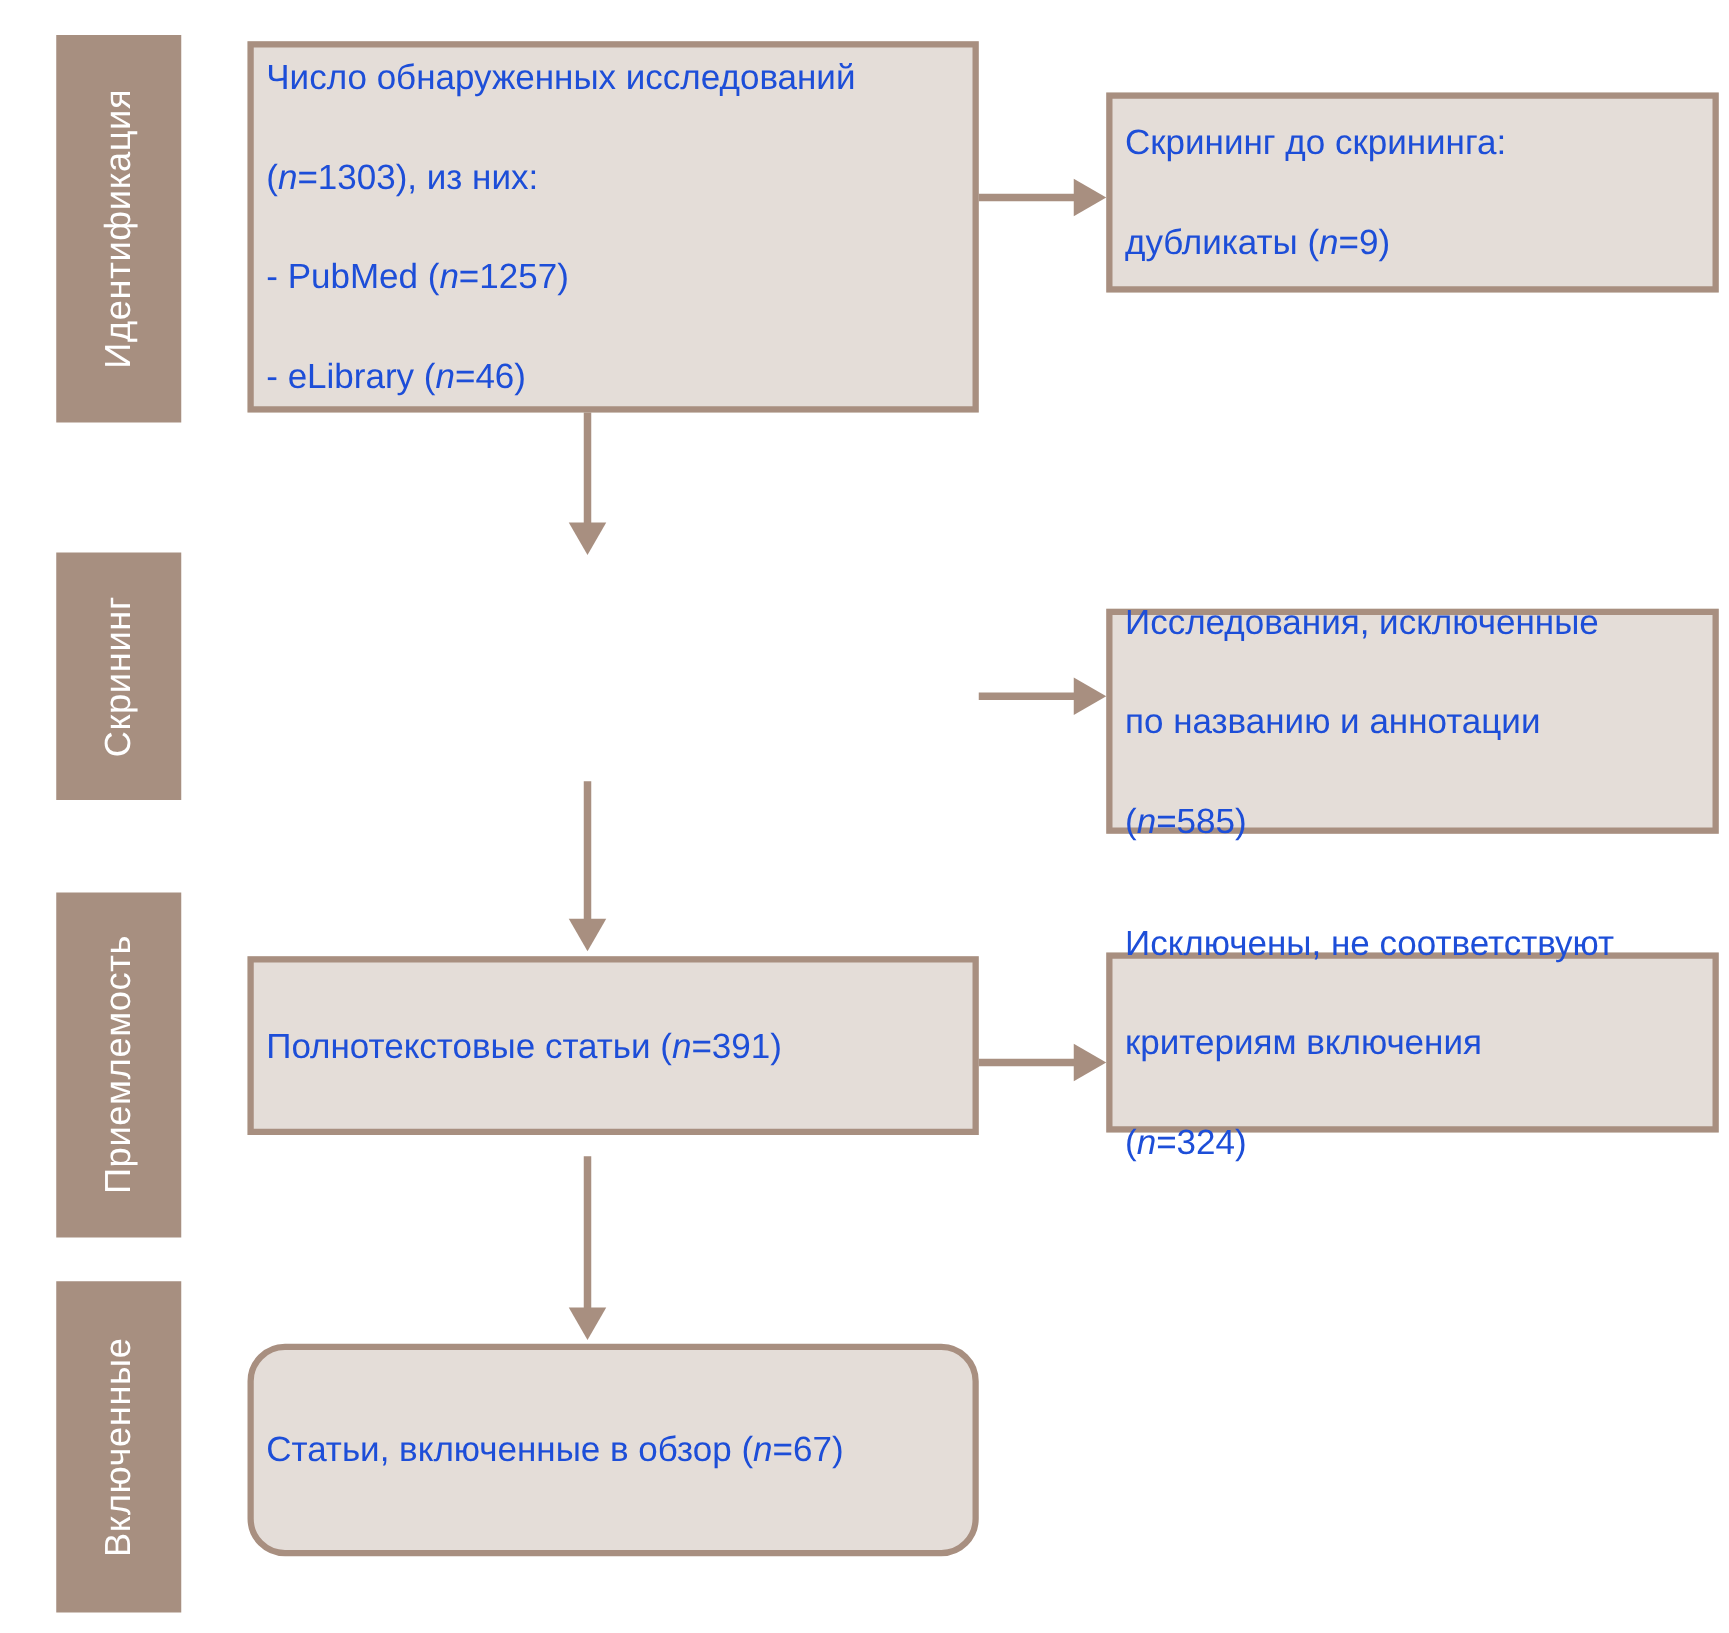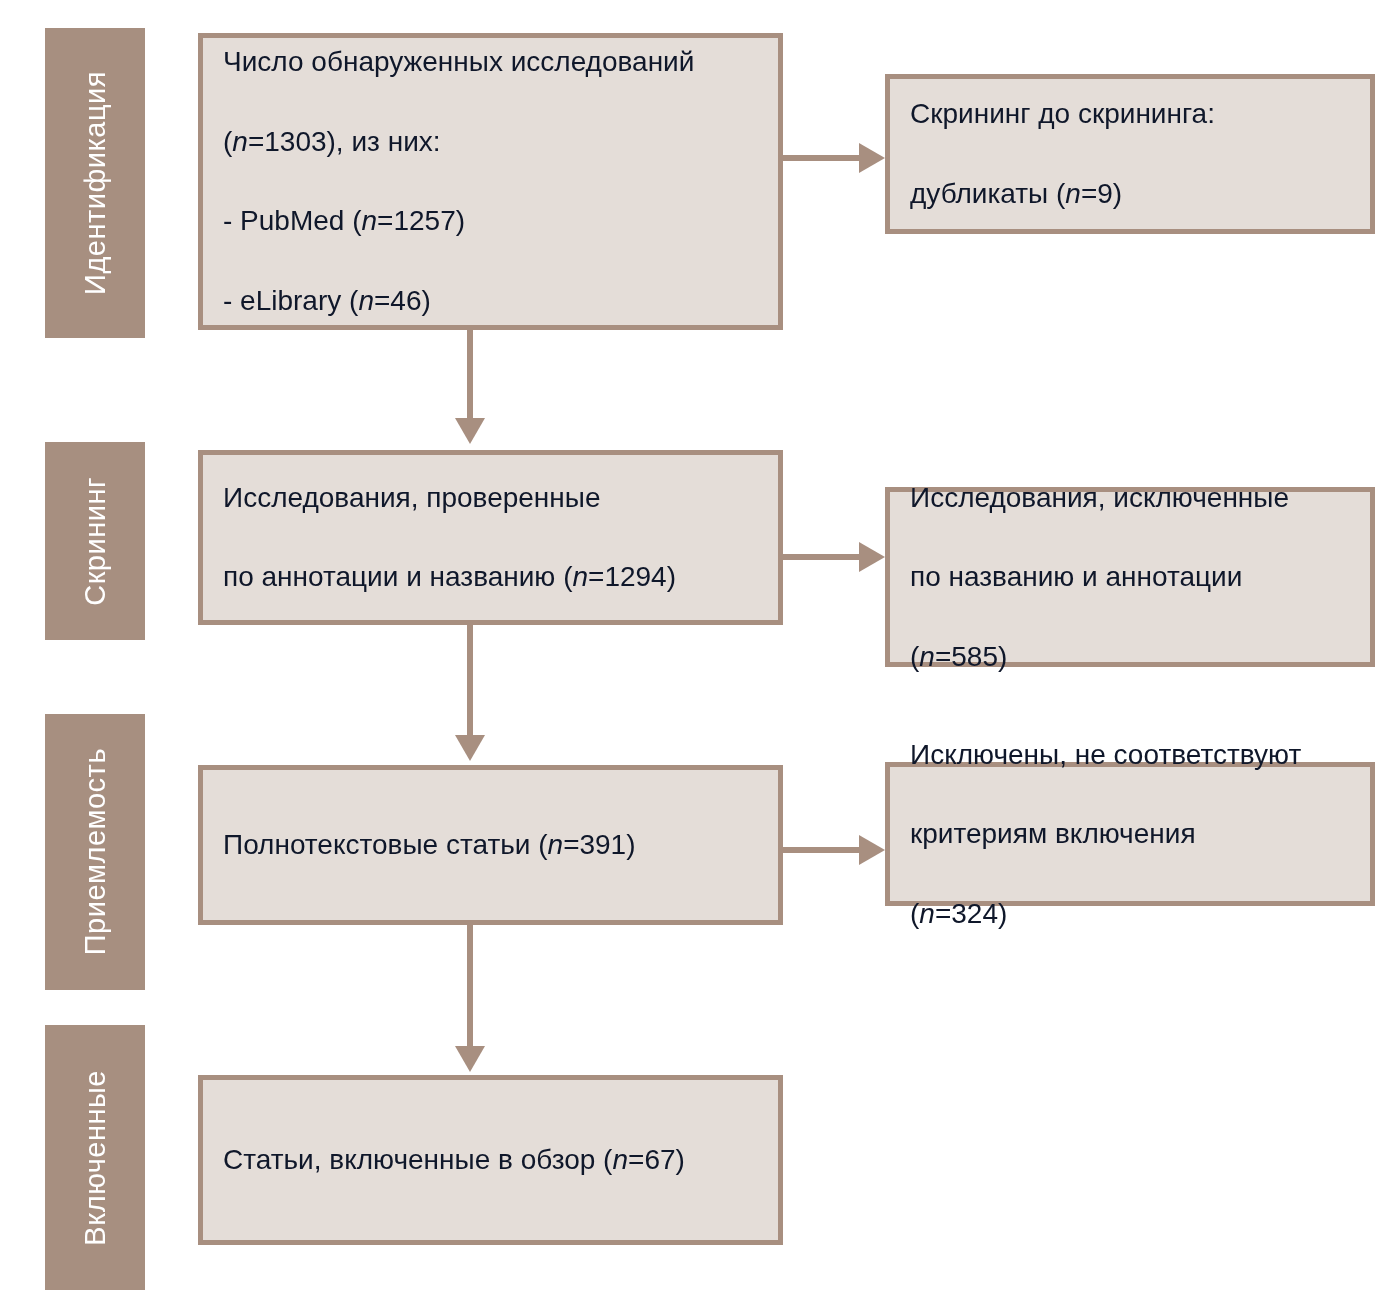--- a/index.html
+++ b/index.html
@@ -40,24 +40,24 @@
   
   .flow-box {
     position: absolute;
     background: #E4DDD8;
     border: 5px solid #A88F80;
     box-sizing: border-box;
     display: flex;
     align-items: center;
   }
   .flow-box-text {
-    padding: 0 20px;
+    padding: 0 10px;
     font-size: 28px;
     line-height: 1.42;
-    color: #0f172a;
+    color: #1d4ed8;
     white-space: pre-line;
     font-family: "Liberation Sans", sans-serif;
   }
   .flow-box-text i {
     font-style: italic;
   }
 
   
   .conn-v-line {
     position: absolute;
@@ -122,60 +122,54 @@
   <div class="flow-box" style="left:885px; top:74px; width:490px; height:160px;">
     <div class="flow-box-text">
       <div><span>Скрининг до скрининга:</span></div>
       <div><span>дубликаты (</span><i>n</i><span>=9)</span></div>
     </div>
   </div>
 
   <div class="conn-v-line" style="left:467px; top:330px; height:92px;"></div>
   <div class="conn-v-head" style="left:455px; top:418px;"></div>
 
-  <div class="flow-box" style="left:198px; top:450px; width:585px; height:175px;">
-    <div class="flow-box-text">
-      <div><span>Исследования, проверенные</span></div>
-      <div><span>по аннотации и названию (</span><i>n</i><span>=1294)</span></div>
-    </div>
-  </div>
 
   <div class="conn-h-line" style="left:783px; top:554px; width:78px;"></div>
   <div class="conn-h-head" style="left:859px; top:542px;"></div>
 
   <div class="flow-box" style="left:885px; top:452px; width:490px; height:180px;margin-top:35px;">
     <div class="flow-box-text">
       <div><span>Исследования, исключенные</span></div>
       <div><span>по названию и аннотации</span></div>
       <div><span>(</span><i>n</i><span>=585)</span></div>
     </div>
   </div>
 
   <div class="conn-v-line" style="left:467px; top:625px; height:114px;"></div>
   <div class="conn-v-head" style="left:455px; top:735px;"></div>
 
-  <div class="flow-box" style="left:198px; top:765px; width:585px; height:160px;text-align:right;">
+  <div class="flow-box" style="left:198px; top:765px; width:585px; height:143px;text-align:right;">
     <div class="flow-box-text">
       <div><span>Полнотекстовые статьи (</span><i>n</i><span>=391)</span></div>
     </div>
   </div>
 
   <div class="conn-h-line" style="left:783px; top:847px; width:78px;"></div>
   <div class="conn-h-head" style="left:859px; top:835px;"></div>
 
   <div class="flow-box" style="left:885px; top:762px; width:490px; height:144px;">
     <div class="flow-box-text">
       <div><span>Исключены, не соответствуют</span></div>
       <div><span>критериям включения</span></div>
       <div><span>(</span><i>n</i><span>=324)</span></div>
     </div>
   </div>
 
   <div class="conn-v-line" style="left:467px; top:925px; height:125px;"></div>
   <div class="conn-v-head" style="left:455px; top:1046px;"></div>
 
-  <div class="flow-box" style="left:198px; top:1075px; width:585px; height:170px;">
+  <div class="flow-box" style="left:198px; top:1075px; width:585px; height:170px;border-radius:30px;">
     <div class="flow-box-text">
       <div><span>Статьи, включенные в обзор (</span><i>n</i><span>=67)</span></div>
     </div>
   </div>
 
 </div>
 
 </body></html>

